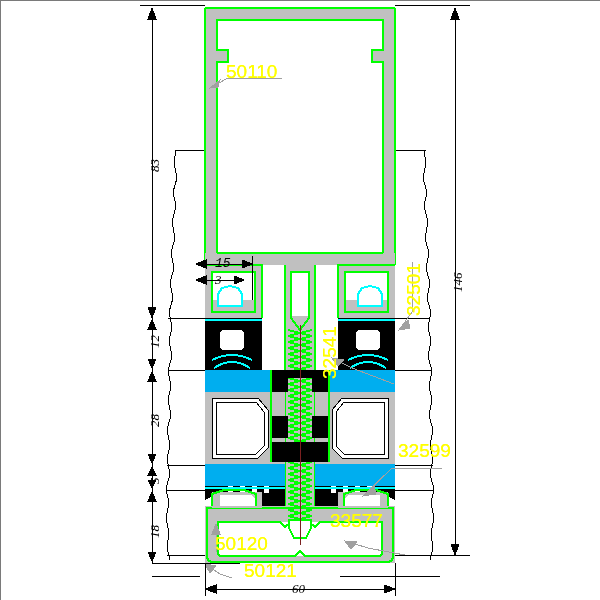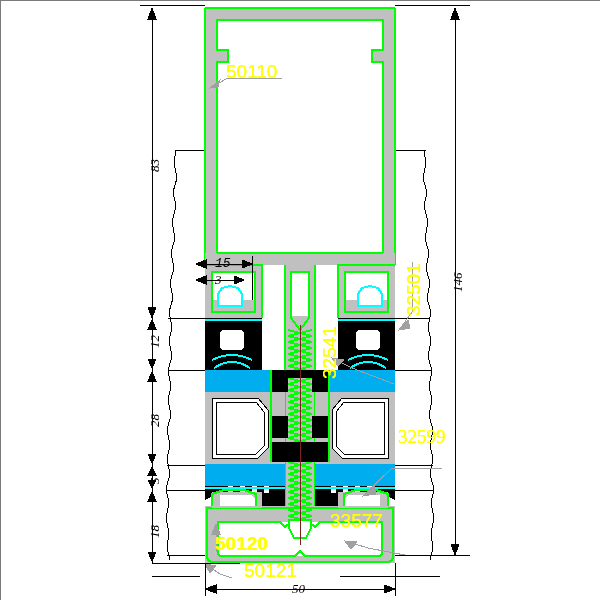--- a/index.html
+++ b/index.html
@@ -350,23 +350,23 @@
     </g>
 
   </svg>
 
   <div class="lbl" style="left:226px;top:62px;">50110</div>
 
   <div class="lbl vert" style="left:404px;top:316px;">32501</div>
 
   <div class="lbl vert" style="left:320px;top:379px;">32541</div>
 
-  <div class="lbl" style="left:398px;top:427px;font-family:Liberation Serif, serif;">32599</div>
-
-  <div class="lbl" style="left:215px;top:534px;font-weight:bold;">50120</div>
+  <div class="lbl" style="left:398px;top:441px;">32599</div>
+
+  <div class="lbl" style="left:215px;top:534px;">50120</div>
 
   <div class="lbl" style="left:330px;top:511px;">33577</div>
 
   <div class="lbl" style="left:236px;top:561px;margin-left:8px;">50121</div>
 
   <div class="dim vert" style="left:148px;top:172px;">83</div>
 
   <div class="dim" style="left:215px;top:257px;font-family:Liberation Mono, monospace;">15</div>
 
   <div class="dim" style="left:215px;top:273px;">3</div>
@@ -374,17 +374,17 @@
   <div class="dim vert" style="left:148px;top:348px;">12</div>
 
   <div class="dim vert" style="left:148px;top:427px;">28</div>
 
   <div class="dim vert" style="left:148px;top:484px;">5</div>
 
   <div class="dim vert" style="left:148px;top:538px;">18</div>
 
   <div class="dim vert" style="left:451px;top:292px;">146</div>
 
-  <div class="dim" style="left:292px;top:582px;">50</div>
+  <div class="dim" style="left:292px;top:582px;">60</div>
 
   <div class="frame-border"></div>
 
 </div>
 
 </body></html>

